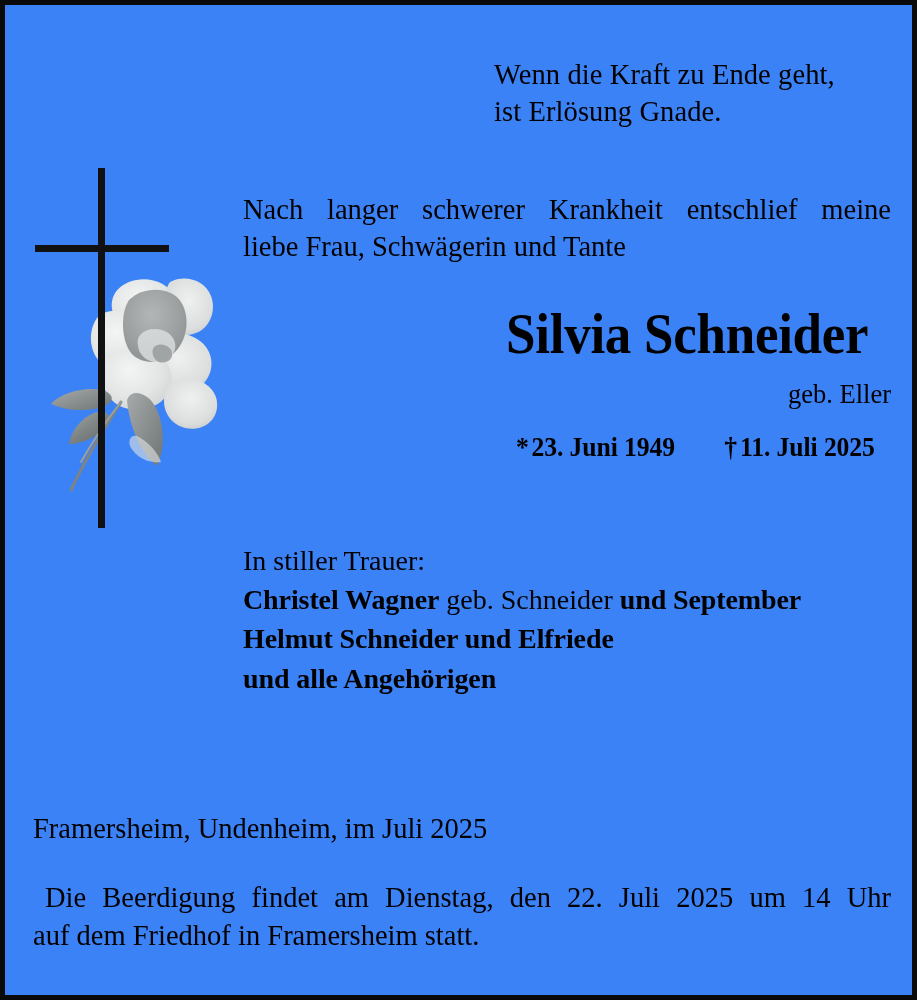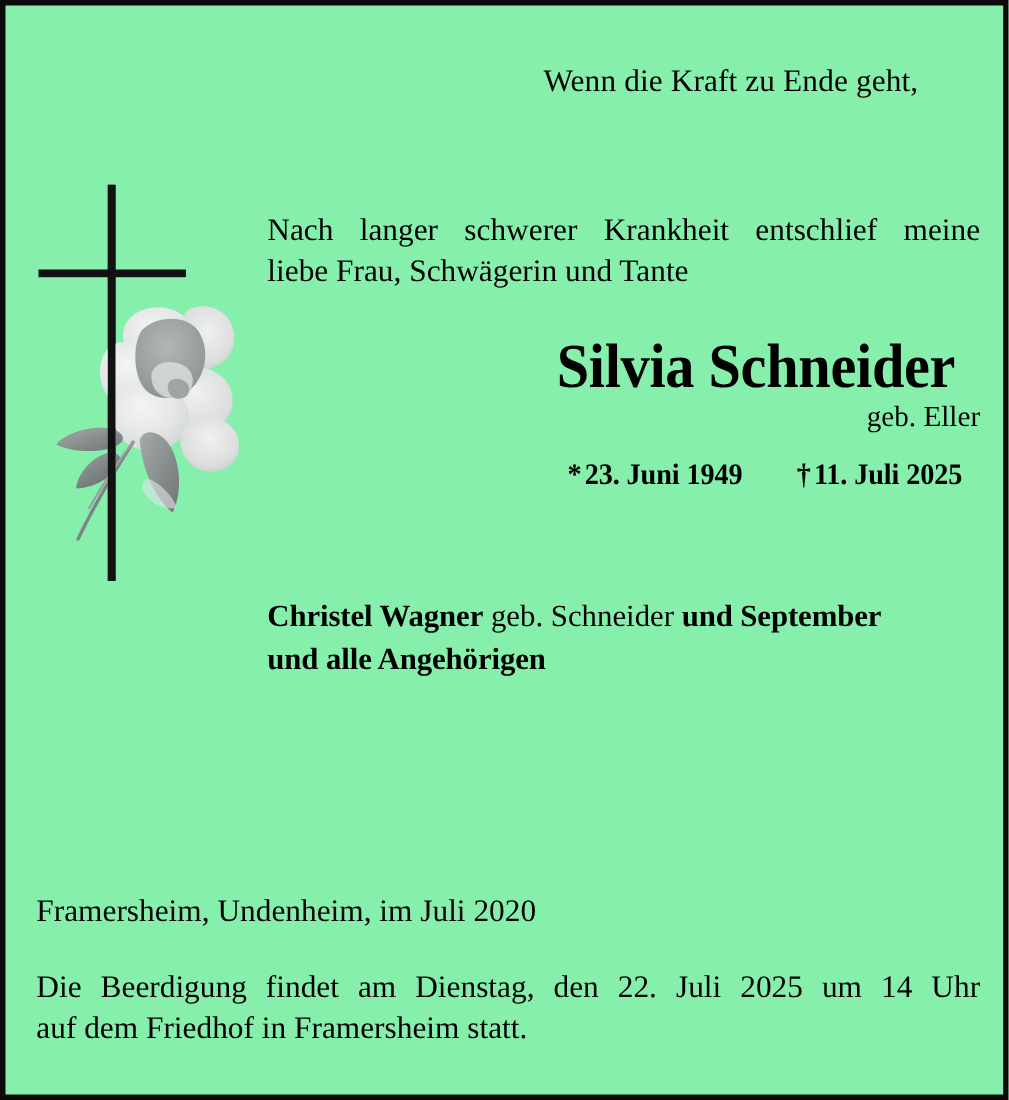--- a/index.html
+++ b/index.html
@@ -14,21 +14,21 @@
     font-family: "Liberation Serif", "DejaVu Serif", serif;
     color: #000000;
     overflow: hidden;
   }
 
   .obituary-frame {
     position: relative;
     box-sizing: border-box;
     width: 917px;
     height: 1000px;
-    background: #86efac;
+    background: #3b82f6;
     border: 5px solid #0a0a0a;
   }
 
   .inner {
     position: relative;
     width: 100%;
     height: 100%;
     box-sizing: border-box;
   }
 
@@ -83,21 +83,21 @@
     font-size: 57px;
     line-height: 1.0;
     letter-spacing: -0.3px;
     transform: scaleX(0.93);
     transform-origin: center center;
     white-space: nowrap;
   }
   .maiden-name {
     font-size: 26.5px;
     line-height: 1;
-    margin-top: 3px;
+    margin-top: 19px;
   }
   .dates {
     margin-top: 24px;
     font-weight: bold;
     font-size: 27px;
     letter-spacing: -0.1px;
     white-space: nowrap;
     transform: scaleX(0.95);
     transform-origin: center center;
   }
@@ -131,20 +131,21 @@
     left: 28px;
     top: 874px;
     width: 858px;
     font-size: 28.5px;
     line-height: 1.32;
   }
   .funeral .ln1 {
     display: block;
     text-align: justify;
     text-align-last: justify;
+    margin-left: 12px;
   }
   .funeral .ln2 { display: block; }
 </style>
 </head>
 <body>
 
 <div class="obituary-frame">
   <div class="inner">
 
     <div class="emblem">
@@ -214,41 +215,44 @@
           <path d="M96 252 C 82 274, 62 306, 46 340" fill="none" stroke="#7e8383" stroke-width="3" stroke-linecap="round"></path>
           <path d="M96 252 C 88 262, 72 284, 56 312" fill="none" stroke="#9aa0a0" stroke-width="2" stroke-linecap="round"></path>
         </g>
 
         <rect x="73" y="18" width="7" height="360" fill="#111111"></rect>
       </svg>
     </div>
 
     <div class="epitaph">
       <span class="ln">Wenn die Kraft zu Ende geht,</span>
+      <span class="ln">ist Erlösung Gnade.</span>
     </div>
 
     <div class="intro">
       <span class="ln1">Nach langer schwerer Krankheit entschlief meine</span>
       <span class="ln2">liebe Frau, Schwägerin und Tante</span>
     </div>
 
     <div class="name-block">
       <div class="deceased-name">Silvia Schneider</div>
       <div class="maiden-name">geb. Eller</div>
       <div class="dates">
         <span class="sym">*</span><span>23. Juni 1949</span><span class="gap"></span><span class="sym">†</span><span>11. Juli 2025</span>
       </div>
     </div>
 
     <div class="mourners">
+      <span class="row regular">In stiller Trauer:</span>
       <span class="row bold"><span>Christel Wagner</span><span class="light"> geb. Schneider </span><span>und September</span></span>
+      <span class="row bold"><span>Helmut Schneider und Elfriede</span><span class="light"></span><span></span></span>
       <span class="row bold"><span>und alle Angehörigen</span><span class="light"></span><span></span></span>
     </div>
 
-    <div class="place-line">Framersheim, Undenheim, im Juli 2020</div>
+    <div class="place-line">Framersheim, Undenheim, im Juli 2025</div>
 
     <div class="funeral">
       <span class="ln1">Die Beerdigung findet am Dienstag, den 22. Juli 2025 um 14 Uhr</span>
       <span class="ln2">auf dem Friedhof in Framersheim statt.</span>
     </div>
 
   </div>
 </div>
 
 </body></html>

